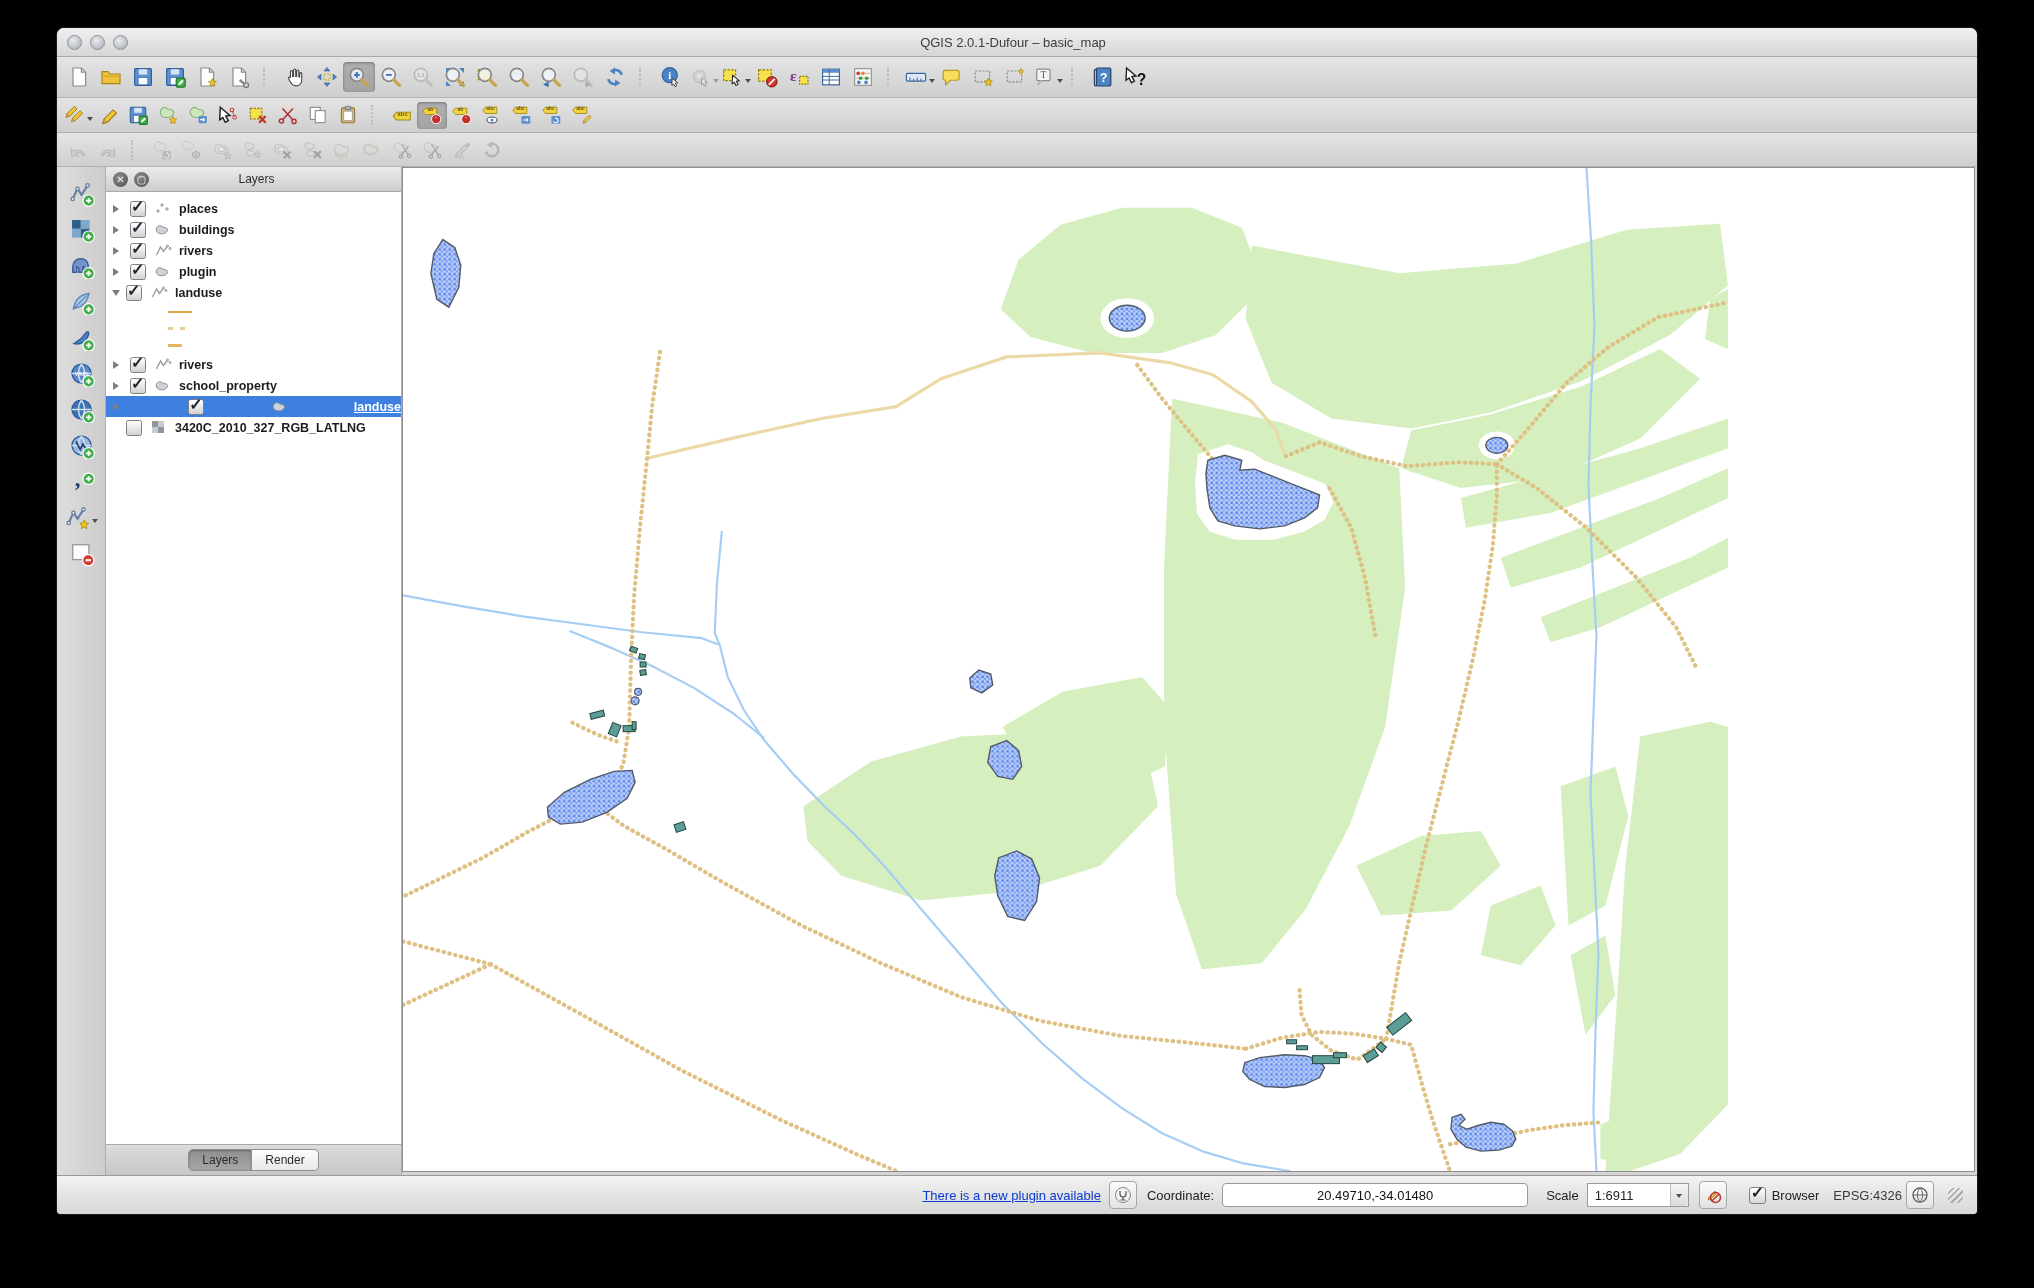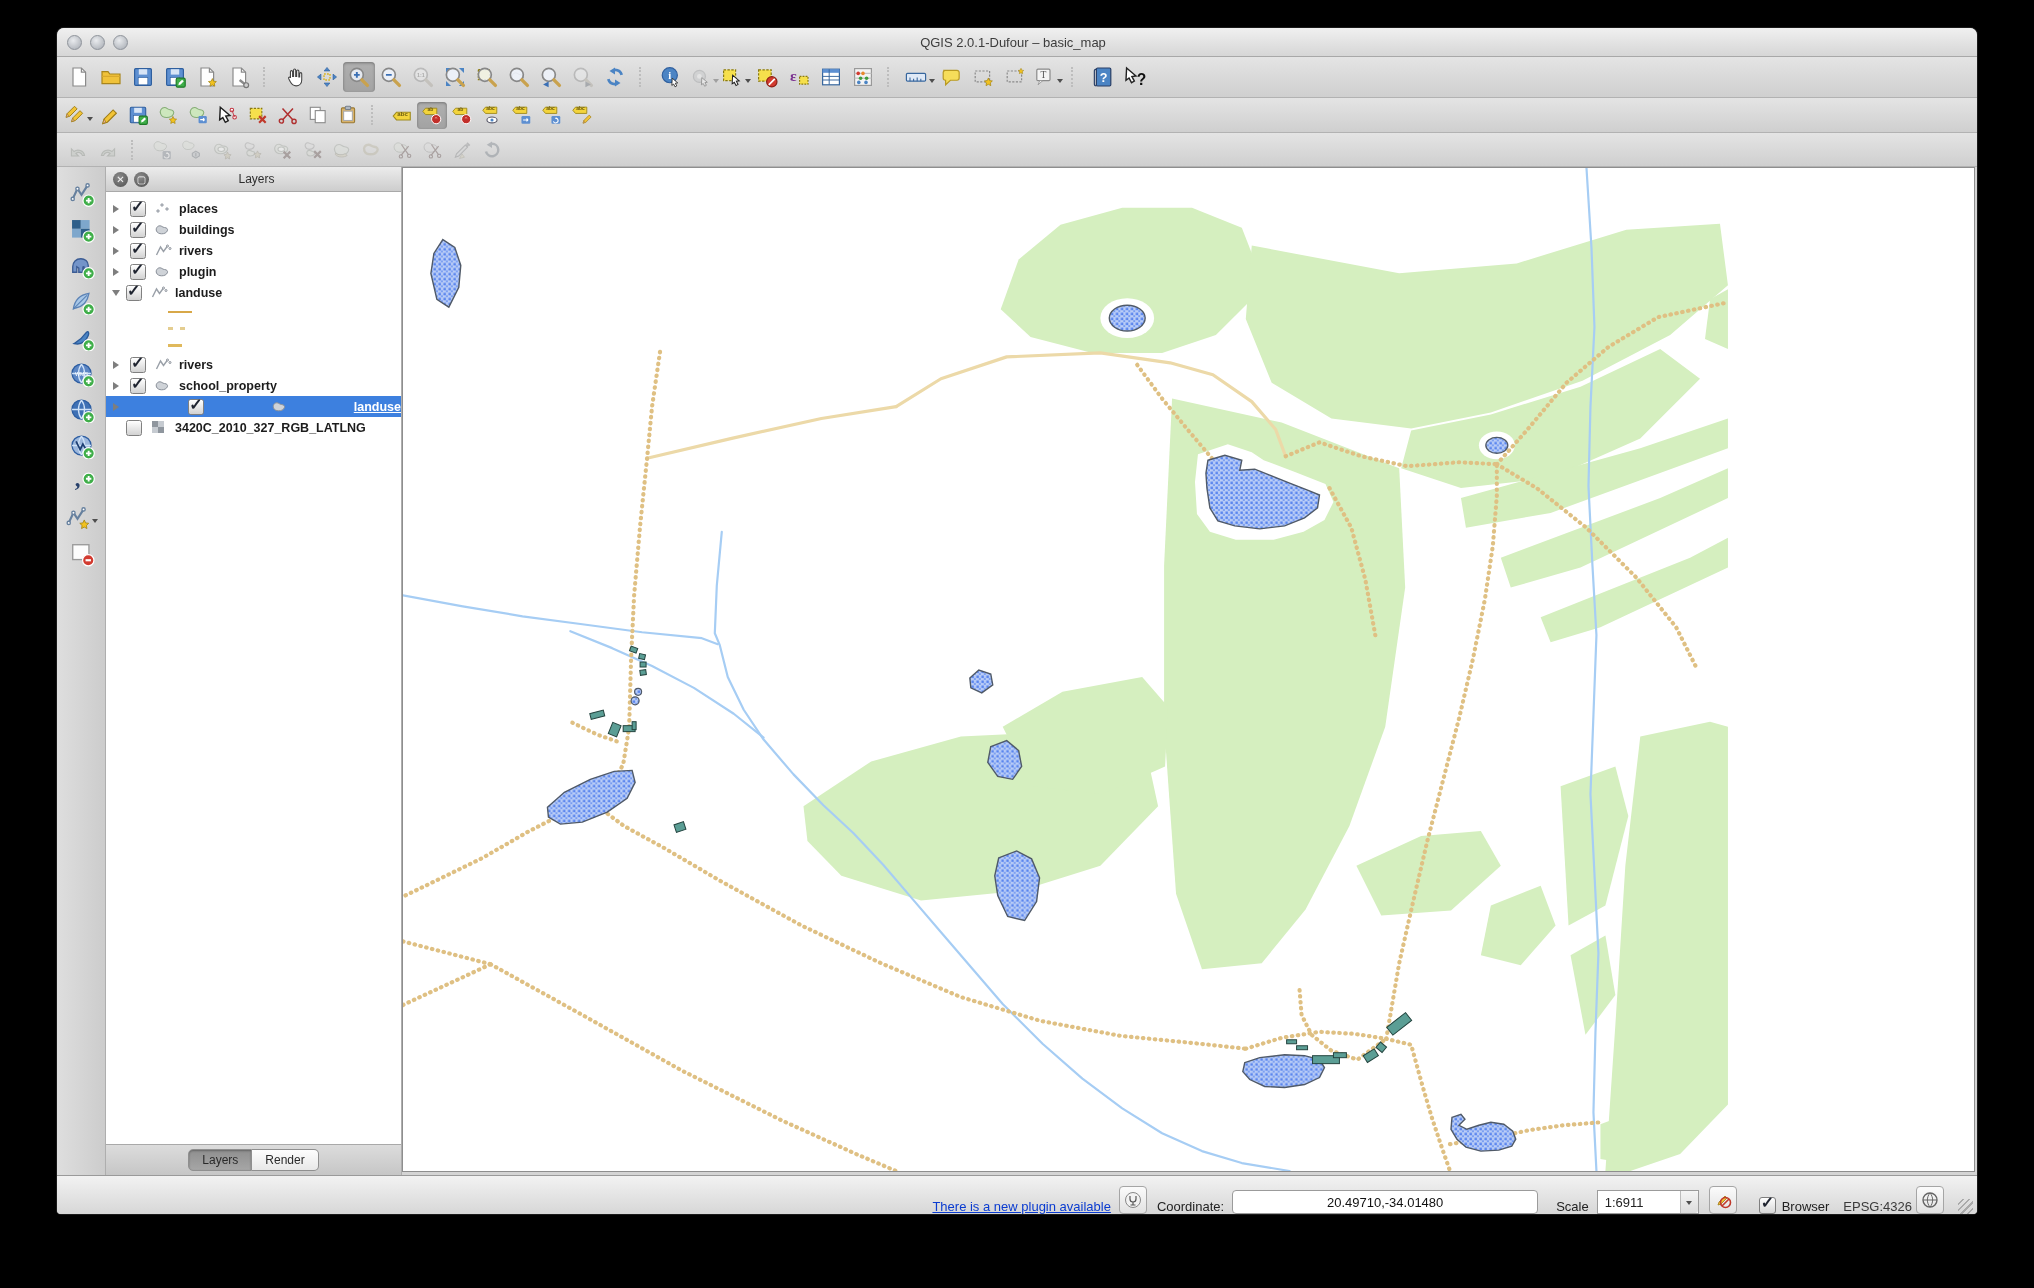--- a/index.html
+++ b/index.html
@@ -62,21 +62,21 @@
   .tab{height:20px;padding:0 13px;font-size:12px;display:flex;align-items:center;border:1px solid #8f8f8f;
     background:linear-gradient(#fdfdfd,#e8e8e8);color:#2a2a2a;}
   .tab.active{background:linear-gradient(#8f8f8f,#a6a6a6);box-shadow:inset 0 1px 2px rgba(0,0,0,.3);}
   .tab:first-child{border-radius:5px 0 0 5px;}
   .tab:last-child{border-radius:0 5px 5px 0;border-left:none;}
   
   #map-wrap{flex:1;position:relative;margin:0 2px 3px 0;border:1px solid #8e8e8e;background:#fff;overflow:hidden;}
   #map-wrap svg{position:absolute;inset:0;width:100%;height:100%;}
   
   #statusbar{height:38px;background:linear-gradient(#f2f2f2,#d7d7d7);border-top:1px solid #9a9a9a;
-    display:flex;align-items:flex-end;padding:0 4px;font-size:13px;color:#222;flex:none;}
+    display:flex;align-items:center;padding:0 14px;font-size:13px;color:#222;flex:none;}
   #plugin-link{color:#0a3bd0;text-decoration:underline;margin-right:8px;cursor:pointer;}
   .sb-icon{width:26px;height:26px;display:flex;align-items:center;justify-content:center;
     border:1px solid #a5a5a5;border-radius:4px;background:linear-gradient(#fbfbfb,#e2e2e2);margin-right:10px;flex:none;}
   .sb-icon svg{width:20px;height:20px;}
   #coordinate-input{width:300px;height:20px;border:1px solid #9b9b9b;border-radius:4px;background:#fff;
     text-align:center;font-size:13px;font-family:"Liberation Sans",sans-serif;margin:0 18px 0 8px;color:#111;}
   #scale-combo{width:100px;height:22px;border:1px solid #9b9b9b;border-radius:0;background:#fff;margin:0 10px 0 8px;
     display:flex;align-items:center;flex:none;}
   #scale-combo .val{flex:1;padding-left:7px;font-size:13px;}
   #scale-combo .arrowbox{width:17px;height:100%;border-left:1px solid #bbb;display:flex;align-items:center;justify-content:center;

